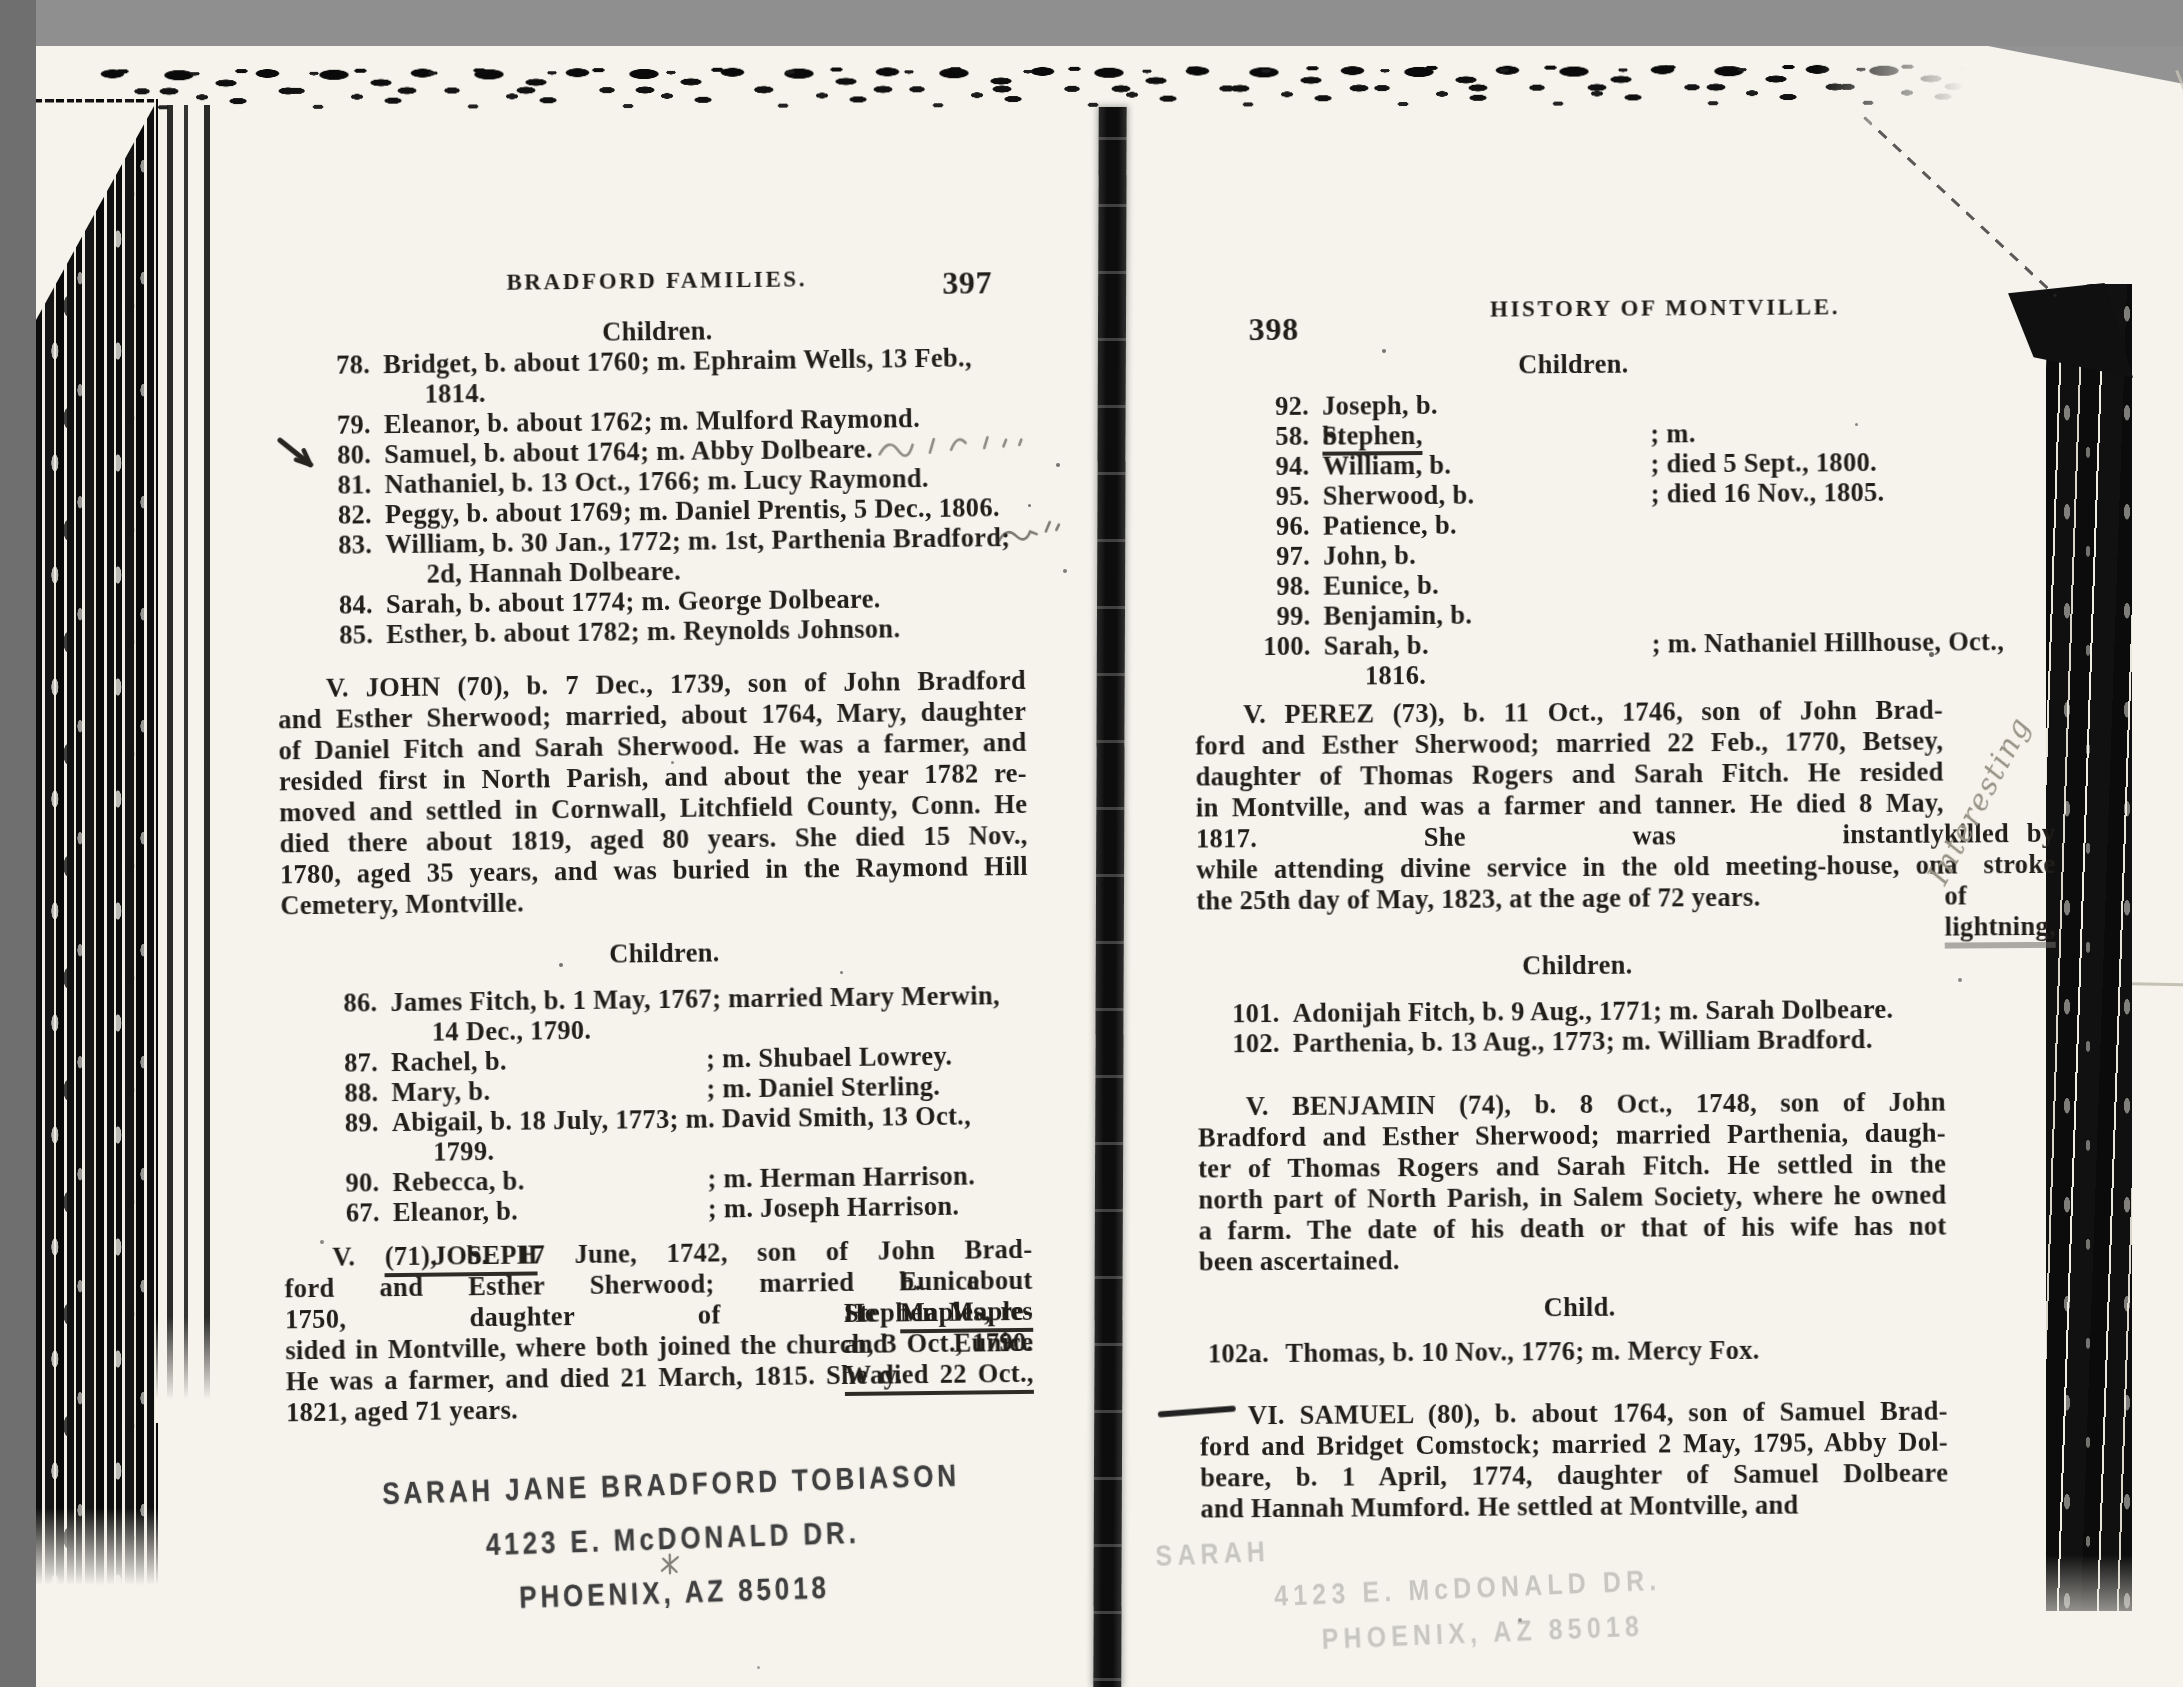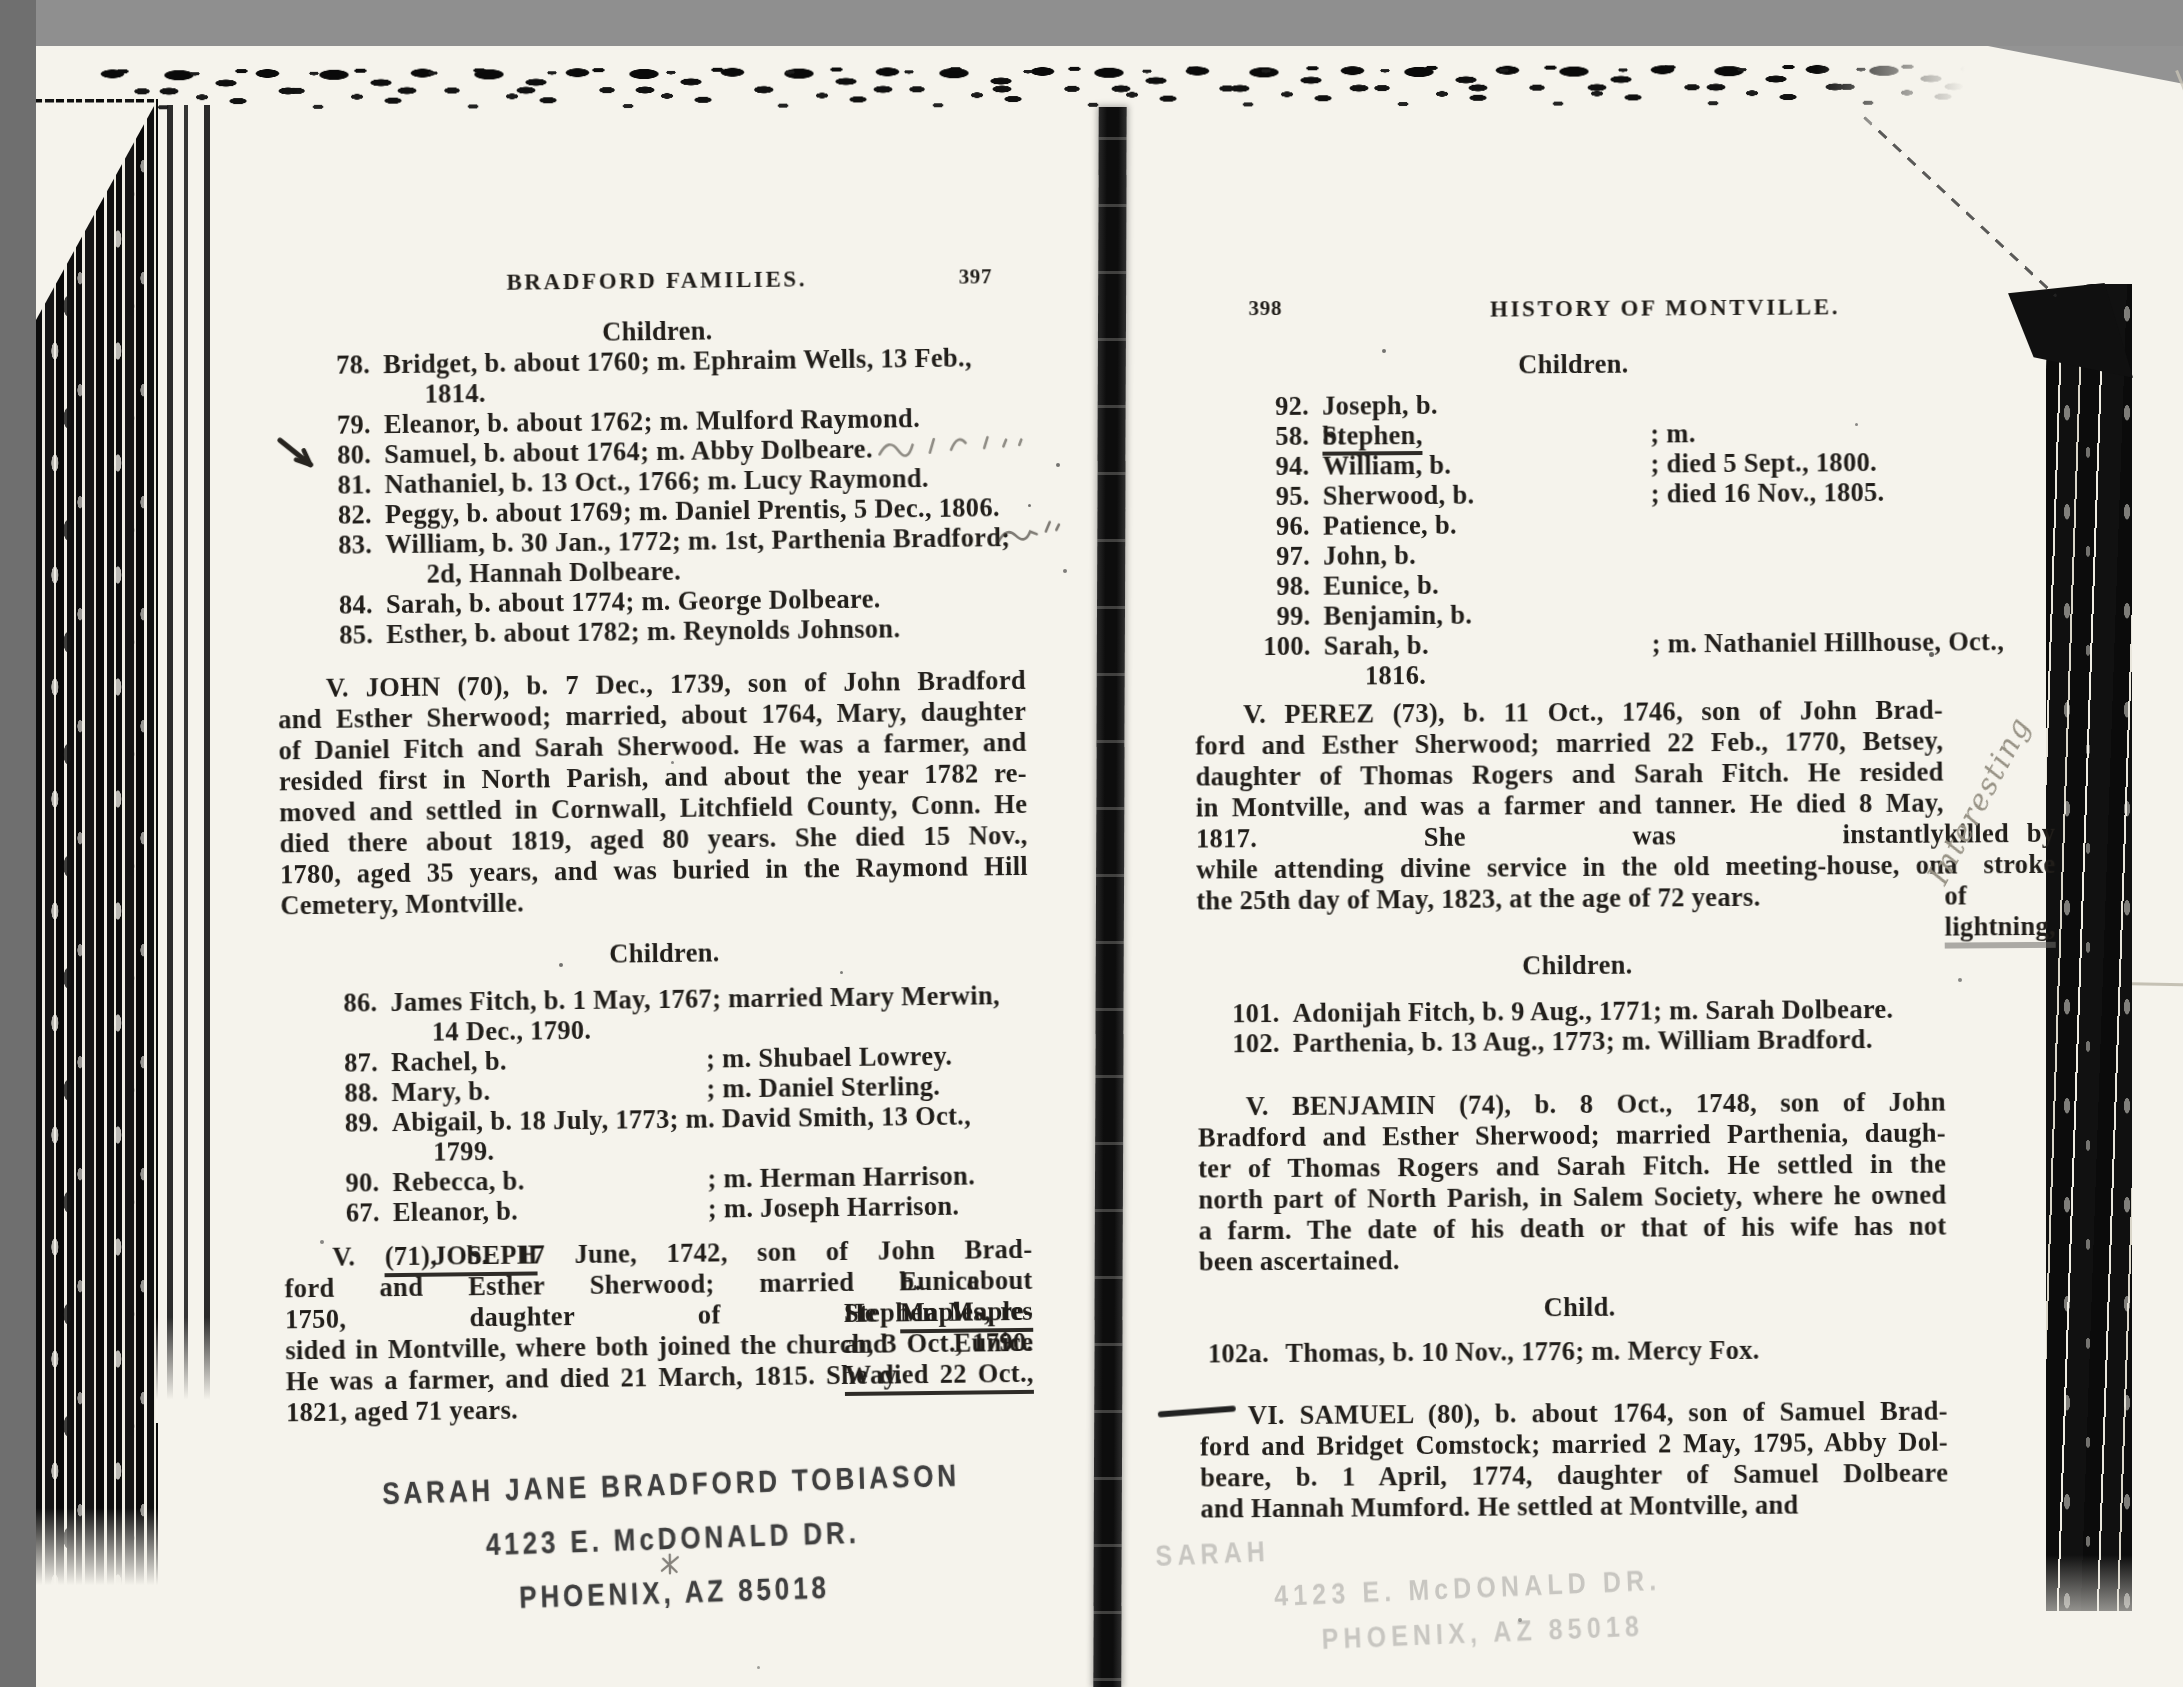--- a/index.html
+++ b/index.html
@@ -76,21 +76,21 @@
   .speck{position:absolute;background:#1c1c1c;border-radius:50%;}
 
   
   .page{position:absolute;color:#211e1a;font-weight:700;font-size:26.5px;letter-spacing:0.3px;
         filter:blur(0.3px);}
   .page *{position:absolute;}
   .page-left{left:245px;top:265px;width:767px;height:1389px;transform:rotate(-.65deg);}
   .page-right{left:1151px;top:284px;width:781px;height:1403px;transform:rotate(-.38deg);}
 
   .pheader{left:0;top:0;width:100%;text-align:center;font-size:23px;letter-spacing:2.6px;white-space:nowrap;}
-  .pheader .pagenum{position:absolute;font-size:21px;letter-spacing:0.7px;}
+  .pheader .pagenum{position:absolute;font-size:32px;letter-spacing:0.7px;}
   .heading{width:100%;text-align:center;font-size:26.5px;}
 
   .list{left:30px;width:738px;--tab:394px;}
   .crow{position:relative;line-height:30px;padding-left:79px;white-space:nowrap;}
   .cnum{position:absolute;left:0;top:0;width:66px;text-align:right;}
   .cmain{position:static;}
   .ctab{position:absolute;left:var(--tab);top:0;}
   .cline2{position:relative;margin-left:41px;line-height:30px;}
 
   .para{left:0;width:748px;}
@@ -263,21 +263,21 @@
     <svg class="annot-svg" style="left:718px;top:255px;width:93px;height:38px;opacity:.65;" viewBox="0 0 140 58">
       <path d="M6,38 q12,-22 26,-8 t22,-6 l10,4 m14,-4 l6,-14 m10,12 l4,-8" stroke="#3e3a34" stroke-width="4" fill="none" stroke-linecap="round"></path>
     </svg>
     <svg class="annot-svg" style="left:370px;top:1287px;width:24px;height:24px;opacity:.7;" viewBox="0 0 36 36">
       <path d="M6,28 L30,8 M8,10 L28,30 M18,4 L18,32" stroke="#55504a" stroke-width="3.5" fill="none" stroke-linecap="round"></path>
     </svg>
   </div>
 
   <div class="page page-right">
     <div class="pheader" style="top:10px;text-align:left;">
-      <span class="pagenum" style="left:66px;top:0;">398</span>
+      <span class="pagenum" style="left:66px;top:15px;">398</span>
       <span style="left:185px;top:2px;width:595px;text-align:center;">HISTORY OF MONTVILLE.</span>
     </div>
 
     <div class="heading" style="top:65px;">Children.</div>
 
     <div class="list" style="top:105px;left:60px;width:721px;--tab:407px;">
 
     <div class="crow">
           <span class="cnum">92.</span><span class="cmain">Joseph, b.</span>
           

